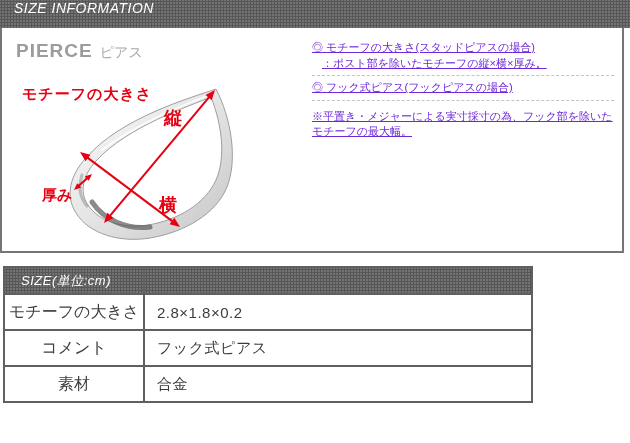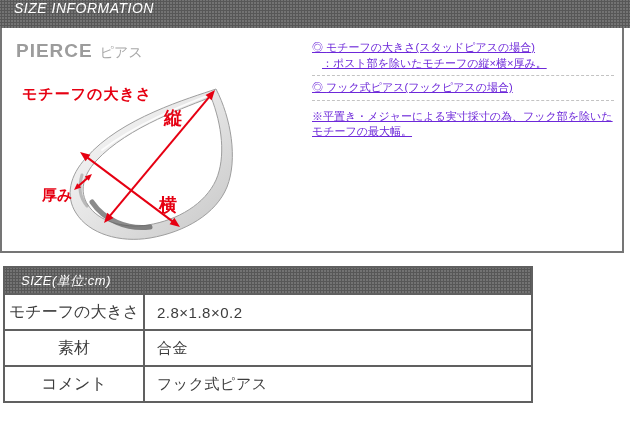--- a/index.html
+++ b/index.html
@@ -144,23 +144,23 @@
     <tbody>
         <tr class="hdr-row">
       <th style="width:140px;">SIZE(単位:cm)</th>
       <th></th>
     </tr>
     <tr>
       <td class="lbl">モチーフの大きさ</td>
       <td class="val">2.8×1.8×0.2</td>
     </tr>
     <tr>
+      <td class="lbl">コメント</td>
+      <td class="val">フック式ピアス</td>
+    </tr>
+    <tr>
       <td class="lbl">素材</td>
       <td class="val">合金</td>
-    </tr>
-    <tr>
-      <td class="lbl">コメント</td>
-      <td class="val">フック式ピアス</td>
     </tr>
   </tbody>
     </table>
 
 </div>
 
 </body></html>

